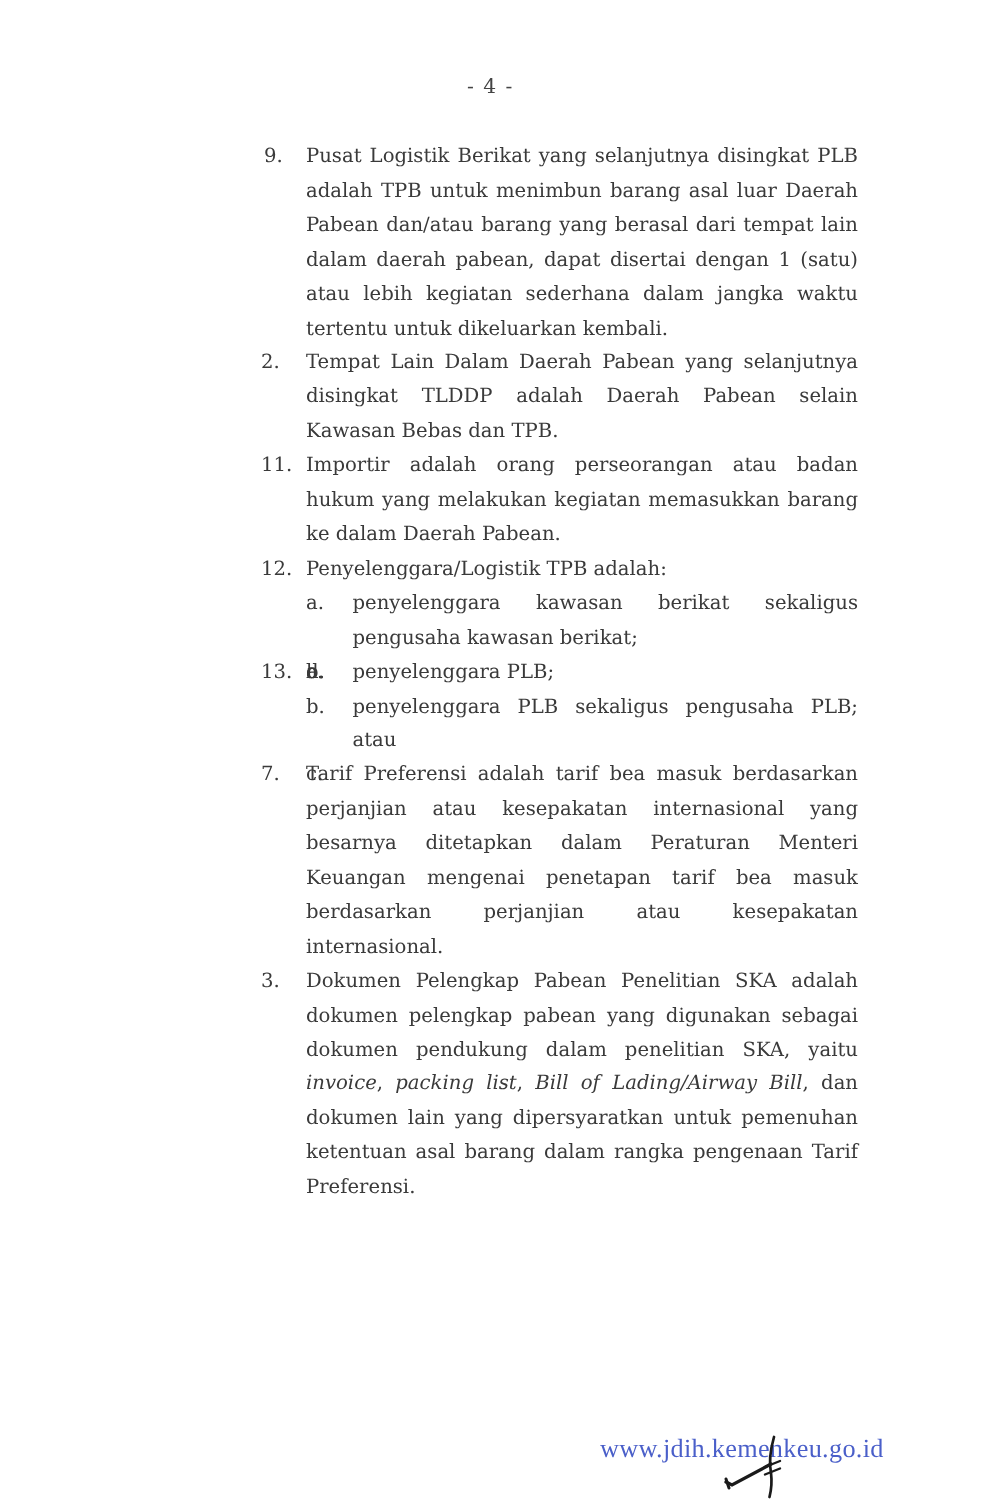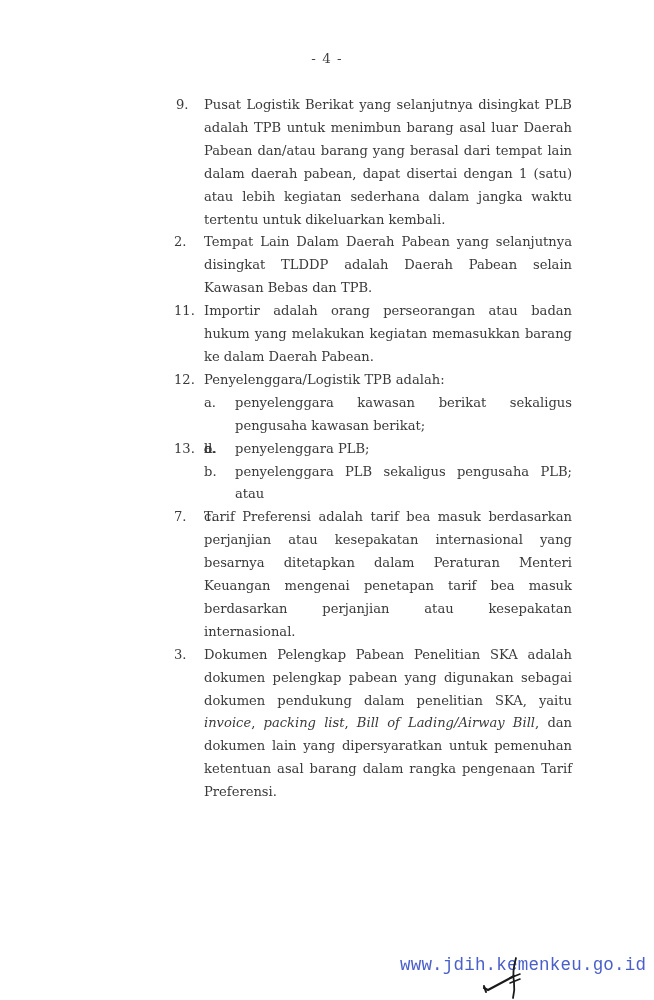--- a/index.html
+++ b/index.html
@@ -55,21 +55,21 @@
     .sub .letter {
       position: absolute;
       left: 0;
       top: 0;
     }
     em { font-style: italic; }
     .footer-link {
       position: absolute;
       top: 955px;
       left: 400px;
-      font-family: Liberation Mono, monospace;
+      font-family: Liberation Serif, serif;
       font-size: 17.5px;
       color: #4a5fc9;
       text-decoration: none;
       letter-spacing: 0.2px;
     }
     .paraf {
       position: absolute;
       left: 480px;
       top: 952px;
       width: 50px;

